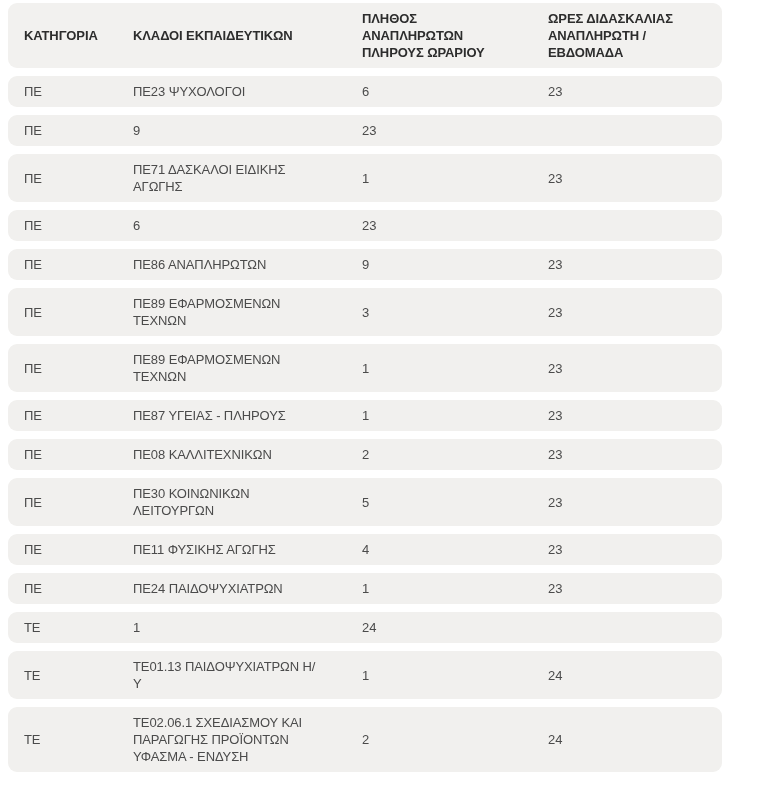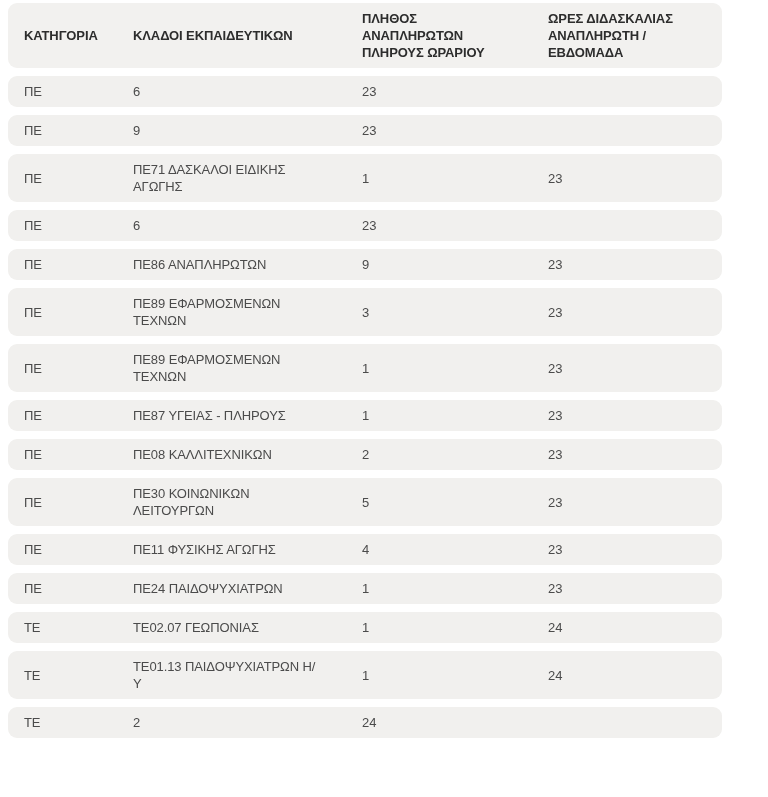--- a/index.html
+++ b/index.html
@@ -53,20 +53,21 @@
     <div class="t-cell">ΠΛΗΘΟΣ
 ΑΝΑΠΛΗΡΩΤΩΝ
 ΠΛΗΡΟΥΣ ΩΡΑΡΙΟΥ</div>
     <div class="t-cell">ΩΡΕΣ ΔΙΔΑΣΚΑΛΙΑΣ
 ΑΝΑΠΛΗΡΩΤΗ /
 ΕΒΔΟΜΑΔΑ</div>
   </div>
 
   <div class="t-block t-row">
     <div class="t-cell">ΠΕ</div>
+    <div class="t-cell">ΠΕ23 ΨΥΧΟΛΟΓΟΙ</div>
     <div class="t-cell">6</div>
     <div class="t-cell">23</div>
   </div>
 
   <div class="t-block t-row">
     <div class="t-cell">ΠΕ</div>
     <div class="t-cell">9</div>
     <div class="t-cell">23</div>
   </div>
 
@@ -138,32 +139,34 @@
 
   <div class="t-block t-row">
     <div class="t-cell">ΠΕ</div>
     <div class="t-cell">ΠΕ24 ΠΑΙΔΟΨΥΧΙΑΤΡΩΝ</div>
     <div class="t-cell">1</div>
     <div class="t-cell">23</div>
   </div>
 
   <div class="t-block t-row">
     <div class="t-cell">ΤΕ</div>
-    <div class="t-cell">ΤΕ02.07 ΓΕΩΠΟΝΙΑΣ</div>
     <div class="t-cell">1</div>
     <div class="t-cell">24</div>
   </div>
 
   <div class="t-block t-row">
     <div class="t-cell">ΤΕ</div>
     <div class="t-cell">ΤΕ01.13 ΠΑΙΔΟΨΥΧΙΑΤΡΩΝ Η/
 Υ</div>
     <div class="t-cell">1</div>
     <div class="t-cell">24</div>
   </div>
 
   <div class="t-block t-row">
     <div class="t-cell">ΤΕ</div>
+    <div class="t-cell">ΤΕ02.06.1 ΣΧΕΔΙΑΣΜΟΥ ΚΑΙ
+ΠΑΡΑΓΩΓΗΣ ΠΡΟΪΟΝΤΩΝ
+ΥΦΑΣΜΑ - ΕΝΔΥΣΗ</div>
     <div class="t-cell">2</div>
     <div class="t-cell">24</div>
   </div>
 
 </div>
 
 </body></html>

